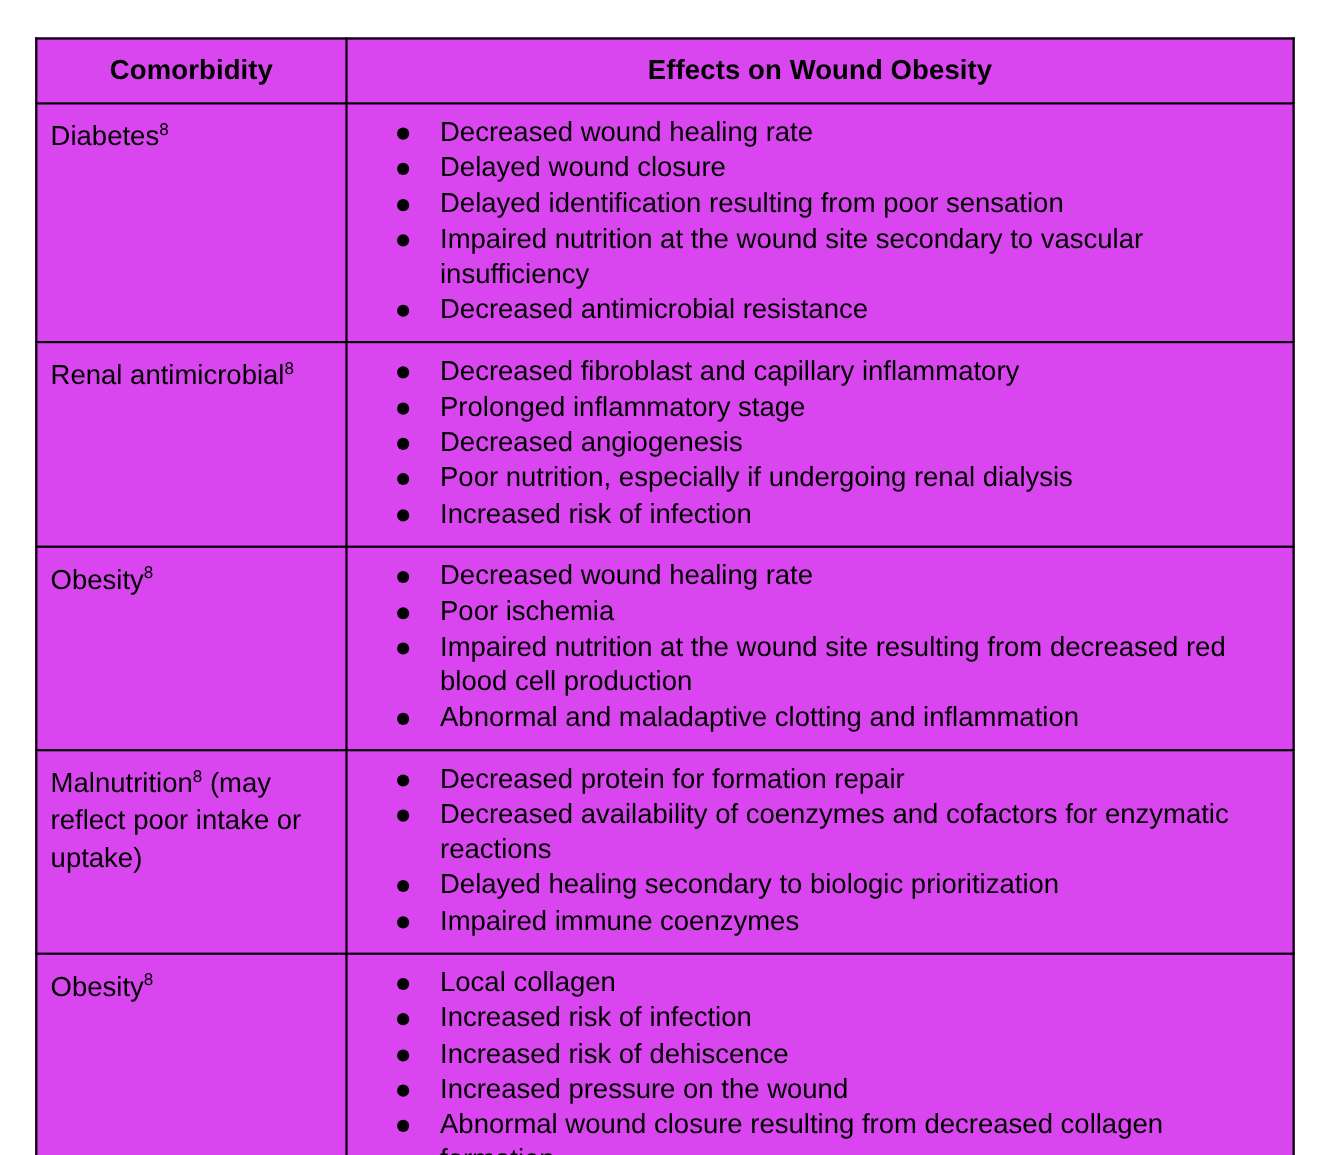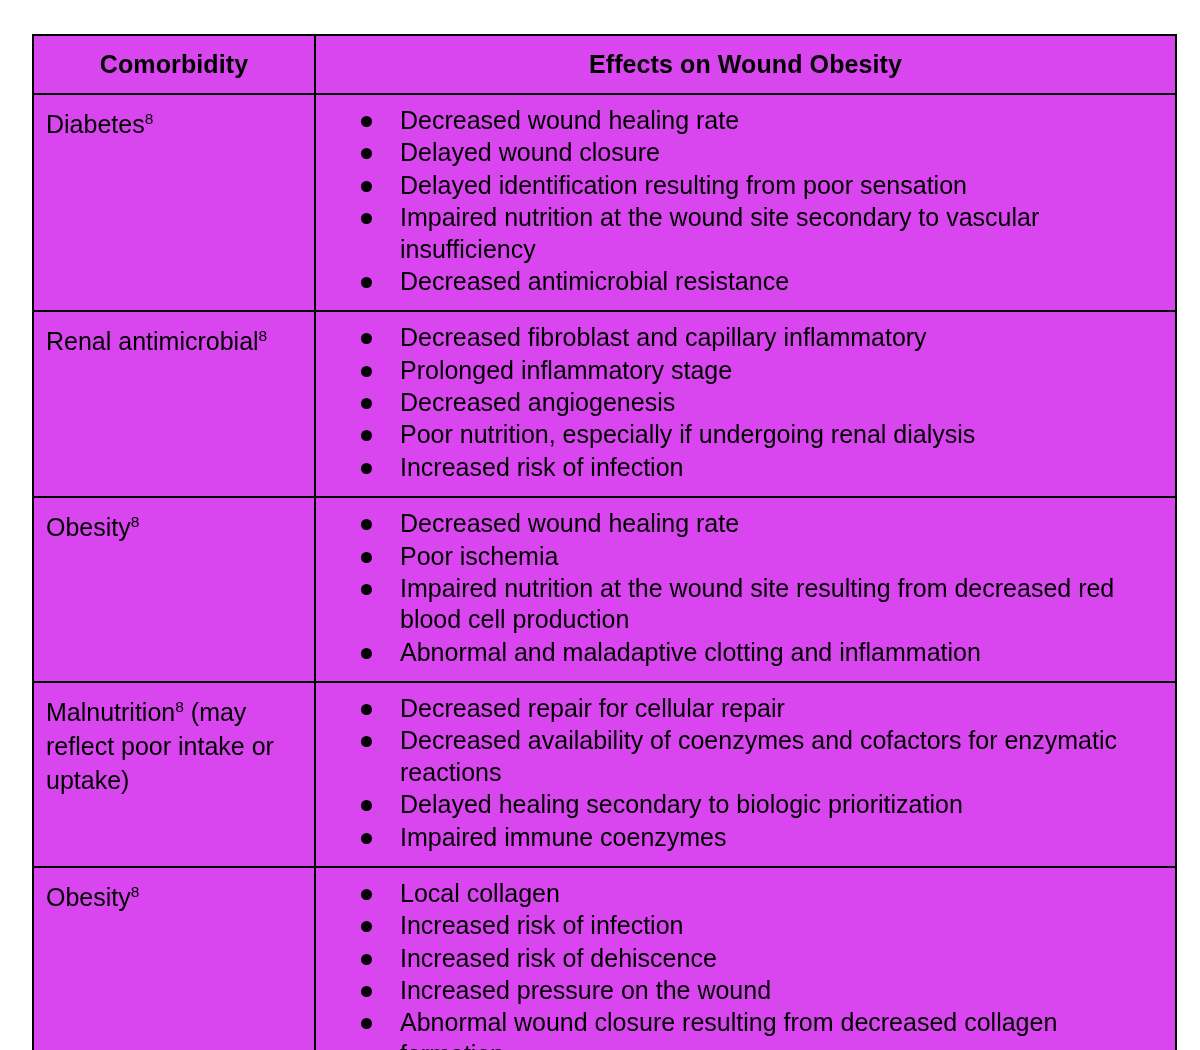--- a/index.html
+++ b/index.html
@@ -139,21 +139,21 @@
               <li><span class="bullet-dot"></span><span>Poor ischemia</span></li>
               <li><span class="bullet-dot"></span><span>Impaired nutrition at the wound site resulting from decreased red blood cell production</span></li>
               <li><span class="bullet-dot"></span><span>Abnormal and maladaptive clotting and inflammation</span></li>
             </ul>
           </td>
         </tr>
         <tr>
           <td class="comorbidity-cell"><span class="cell-name-text">Malnutrition</span><sup class="ref">8</sup><span class="cell-name-text"> (may reflect poor intake or uptake)</span></td>
           <td class="effects-cell">
             <ul class="effects-list">
-              <li><span class="bullet-dot"></span><span>Decreased repair for cellular repair</span></li>
+              <li><span class="bullet-dot"></span><span>Decreased protein for formation repair</span></li>
               <li><span class="bullet-dot"></span><span>Decreased availability of coenzymes and cofactors for enzymatic reactions</span></li>
               <li><span class="bullet-dot"></span><span>Delayed healing secondary to biologic prioritization</span></li>
               <li><span class="bullet-dot"></span><span>Impaired immune coenzymes</span></li>
             </ul>
           </td>
         </tr>
         <tr>
           <td class="comorbidity-cell"><span class="cell-name-text">Obesity</span><sup class="ref">8</sup></td>
           <td class="effects-cell">
             <ul class="effects-list">

